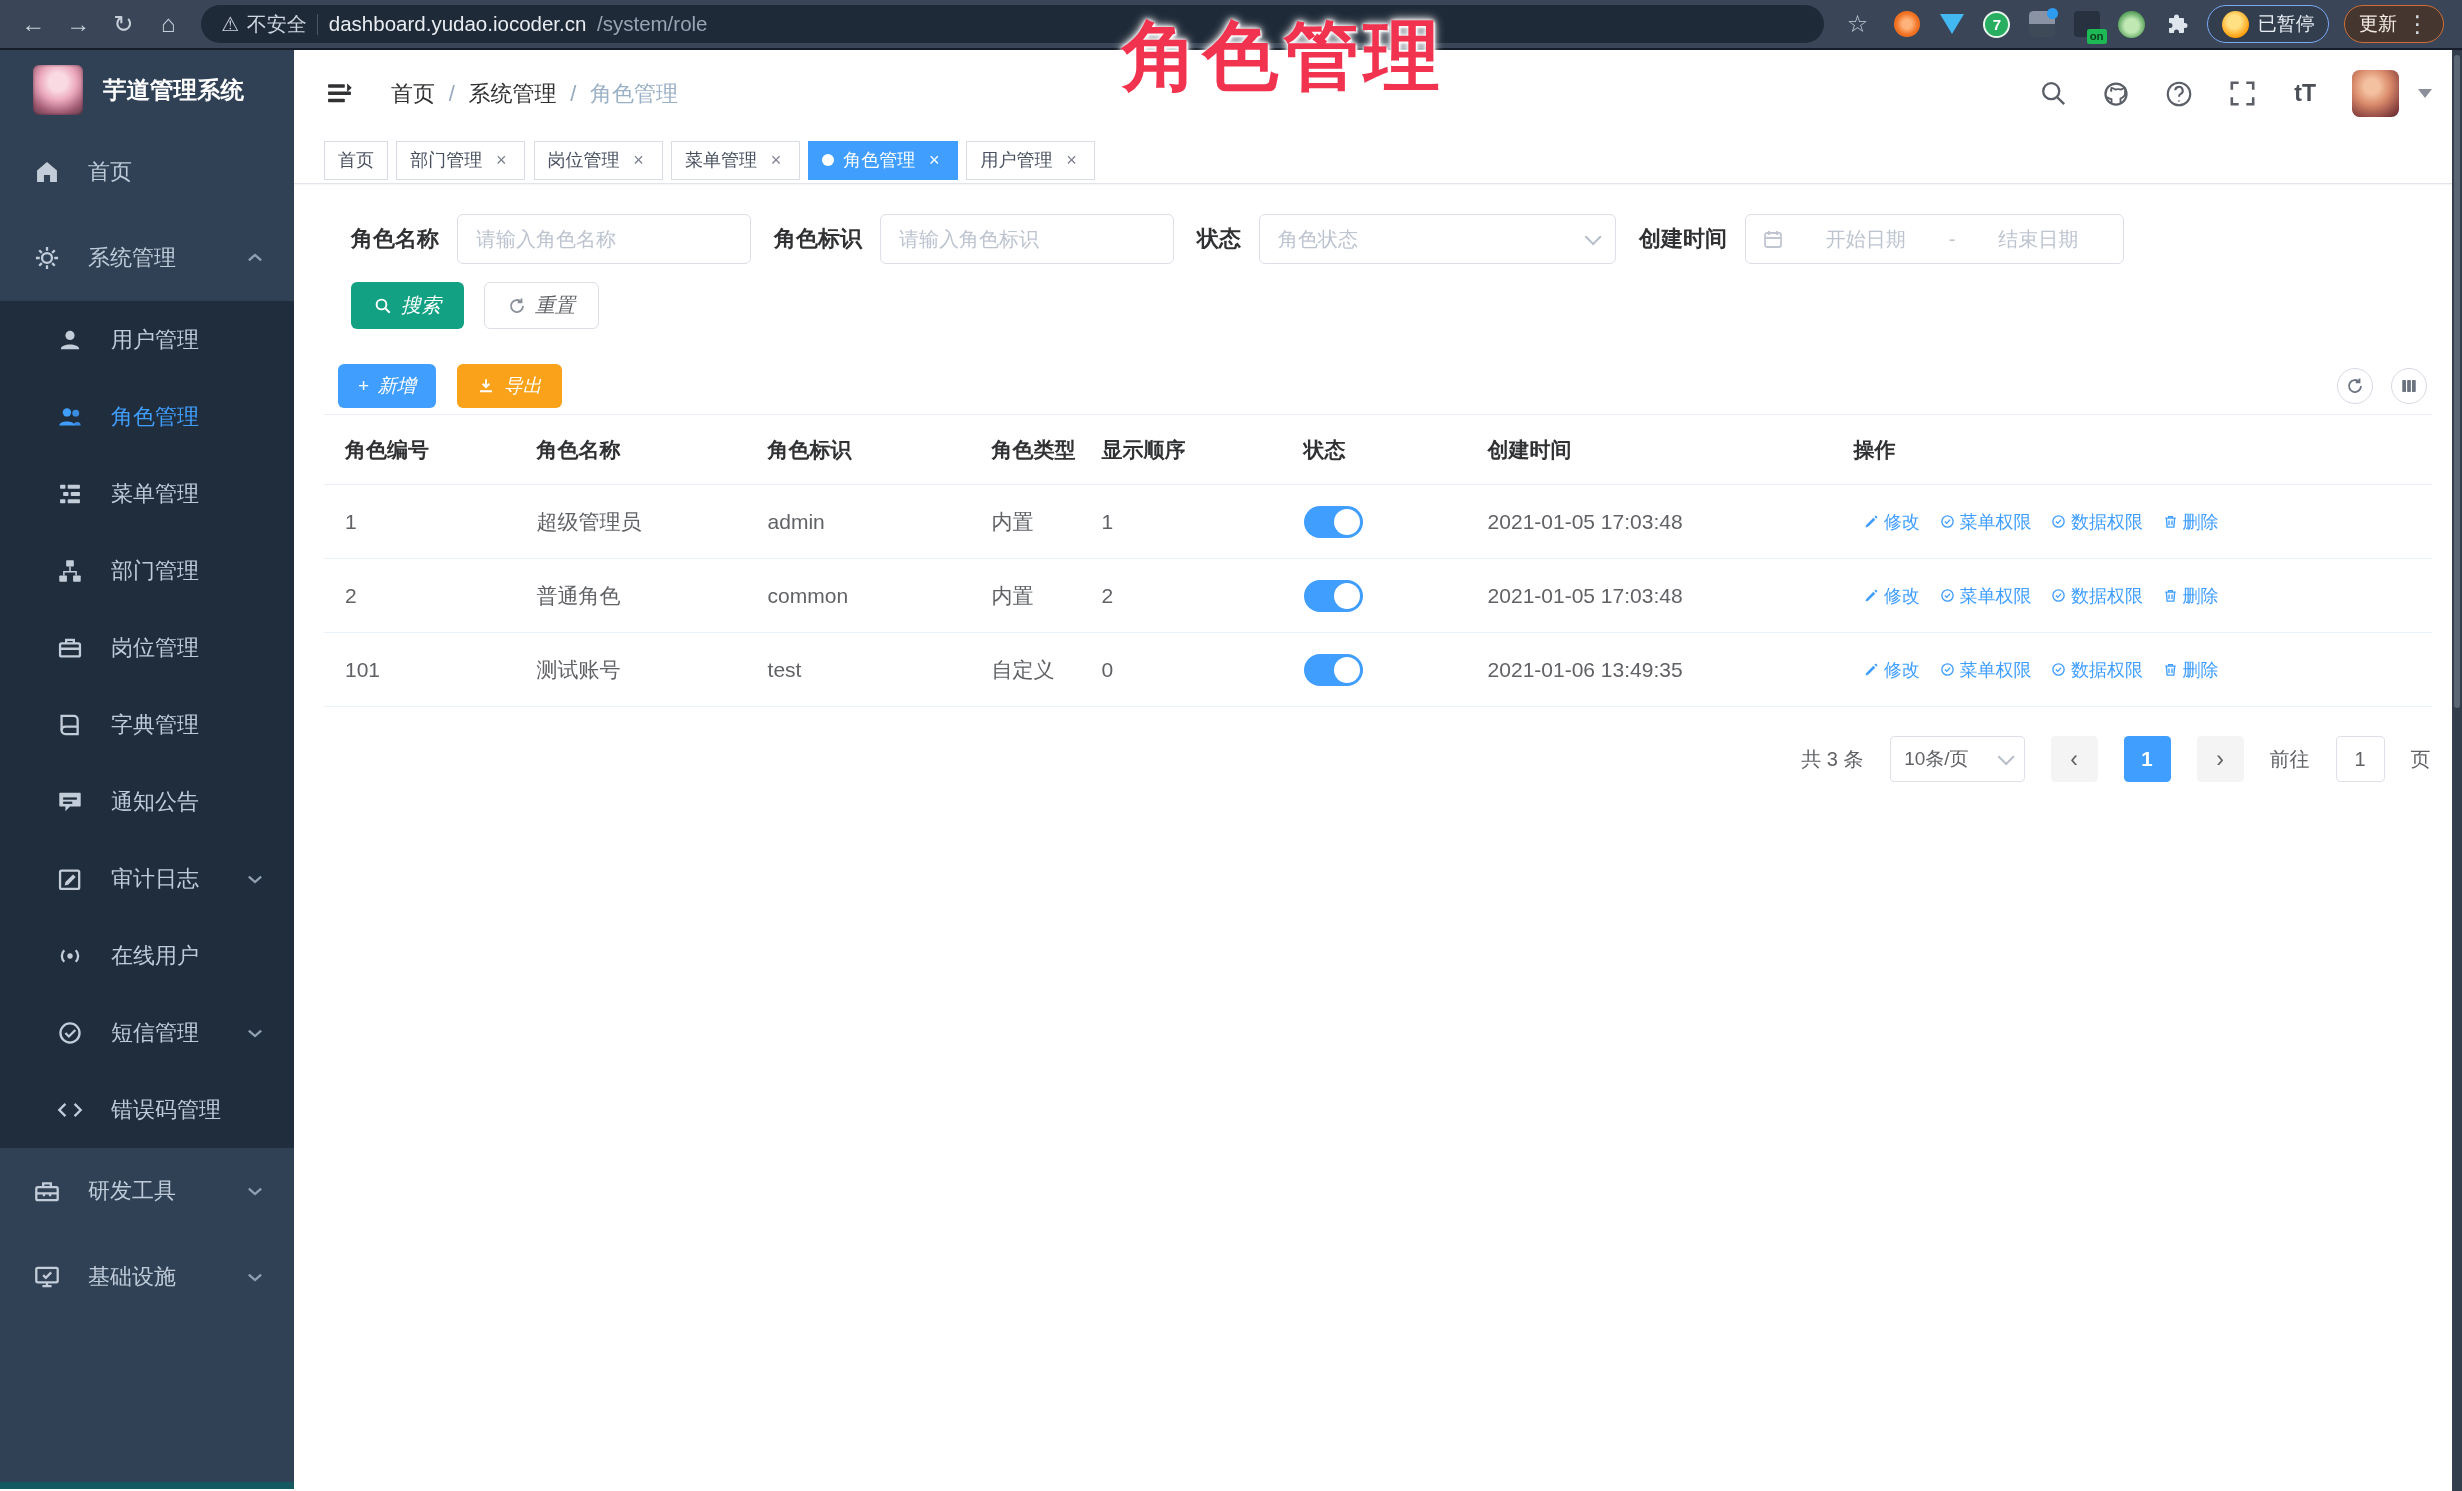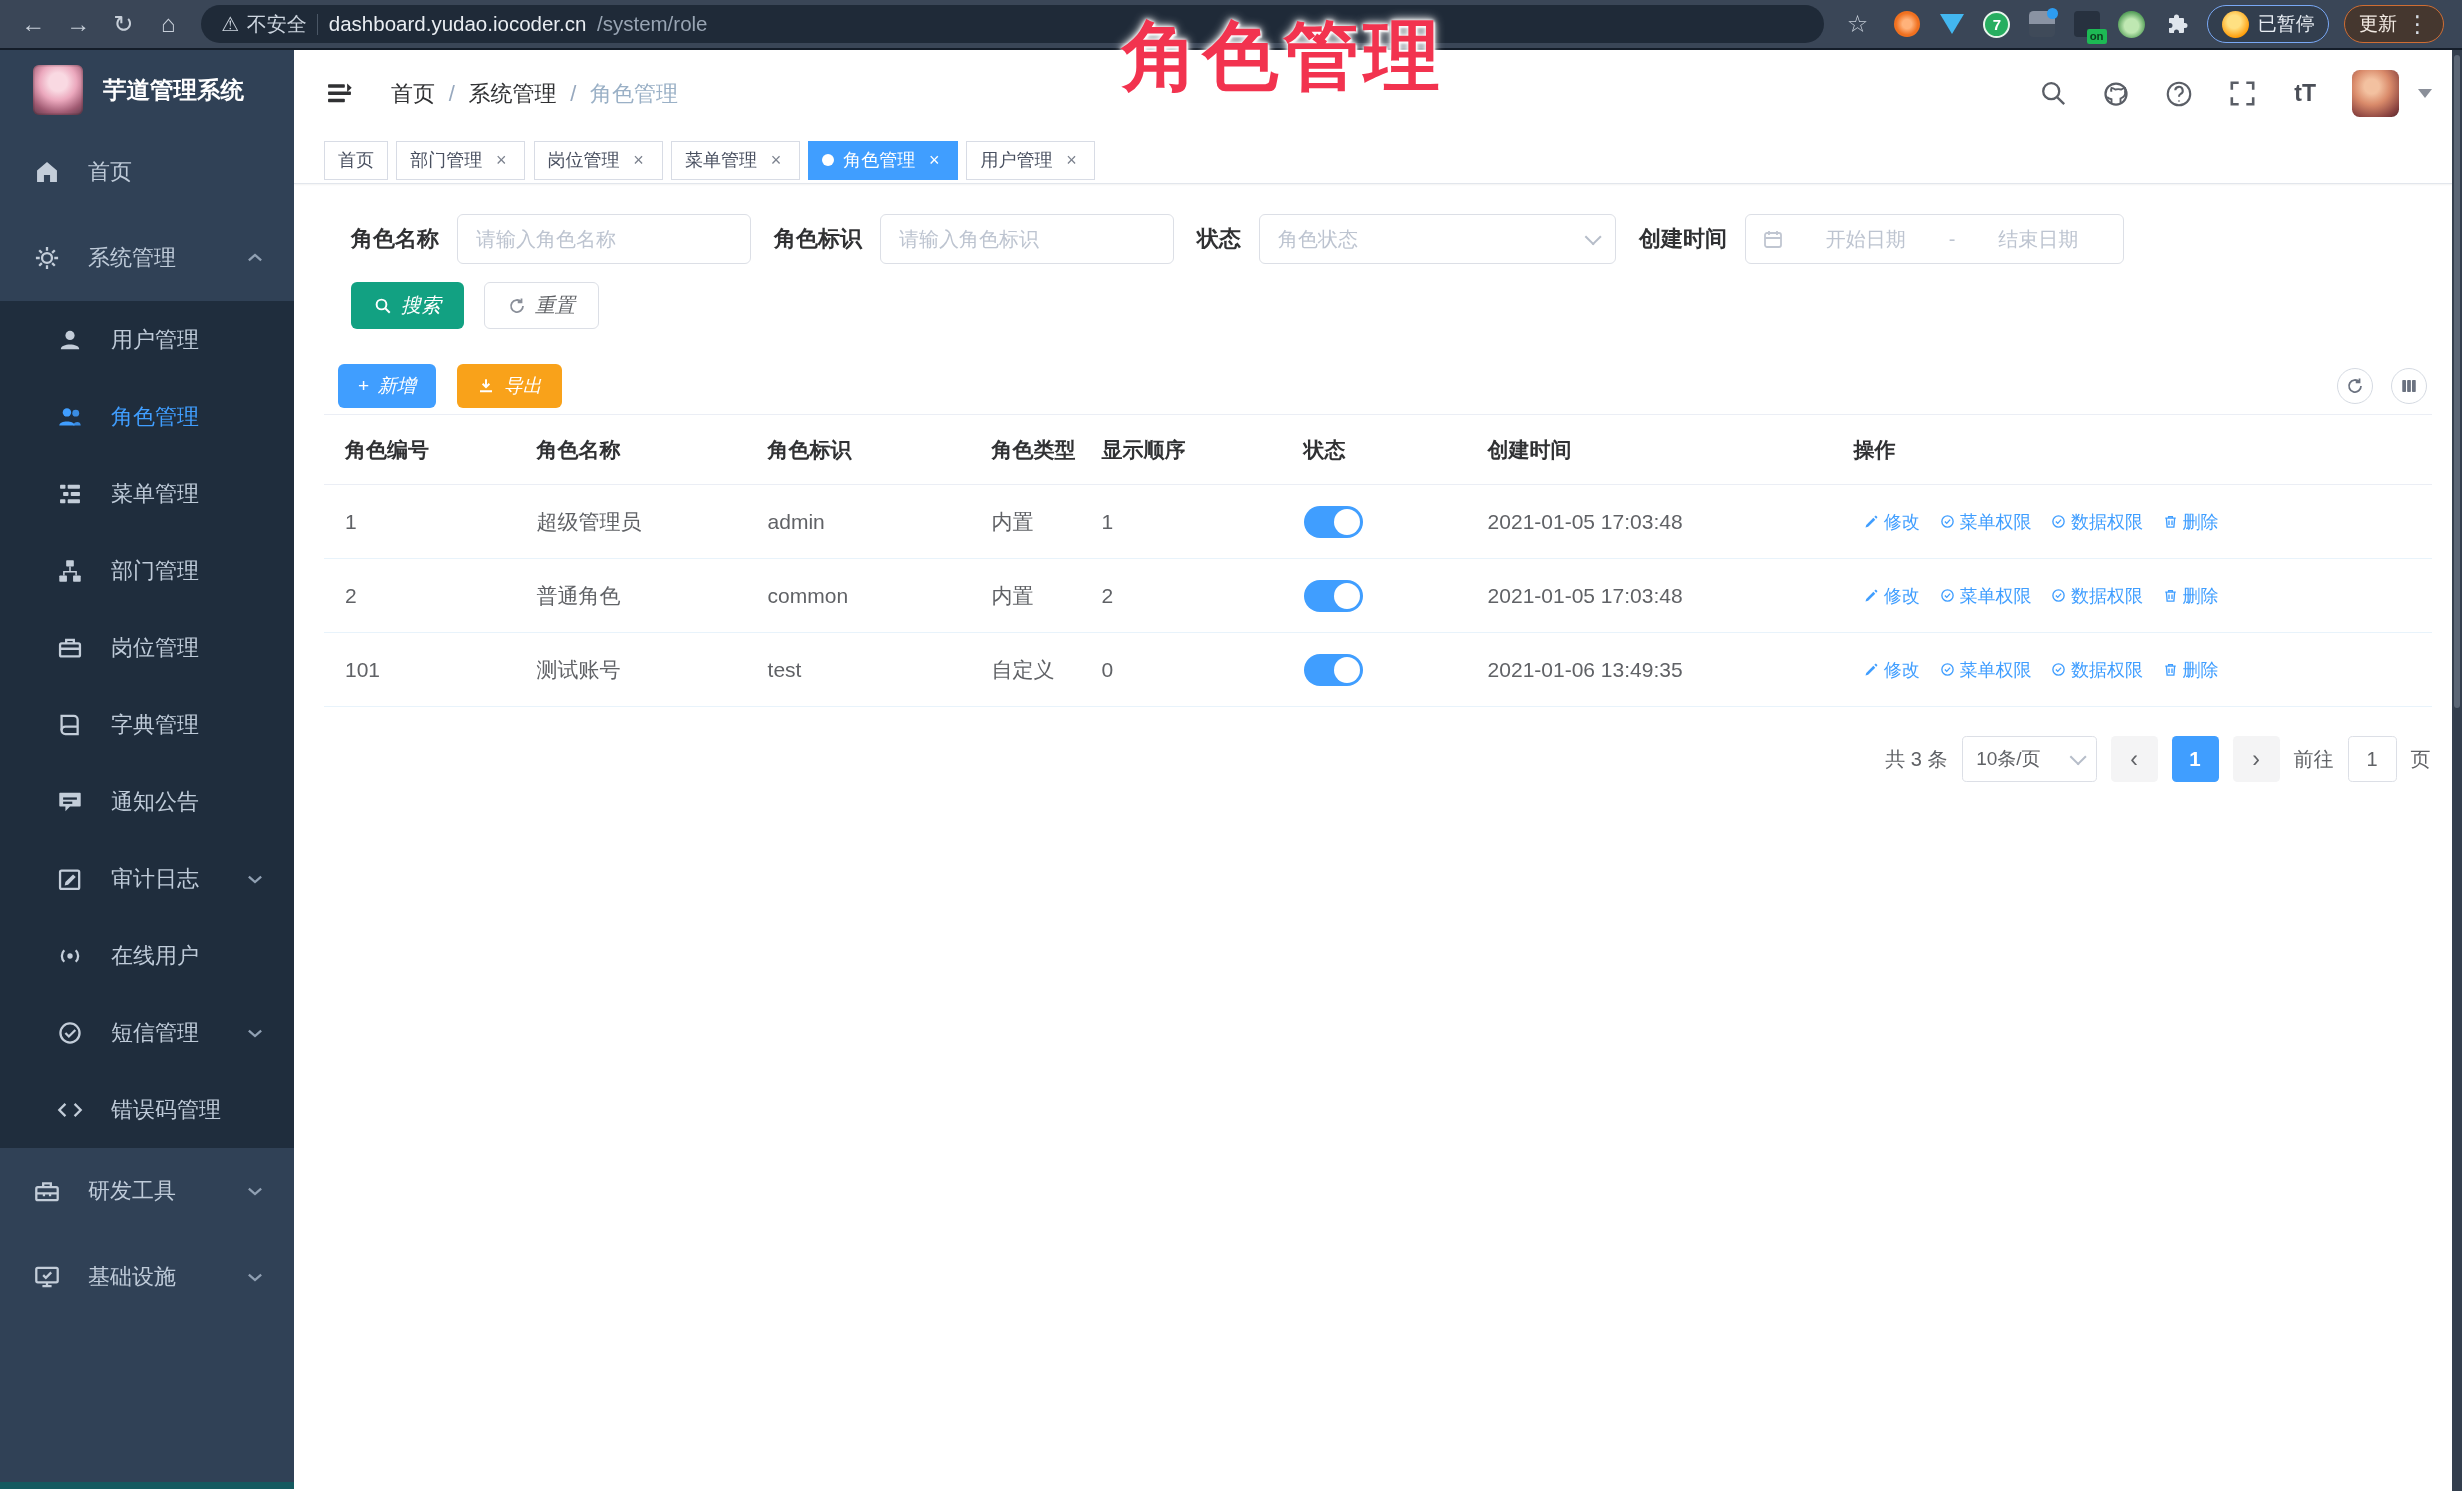--- a/index.html
+++ b/index.html
@@ -111,21 +111,21 @@
   table.grid thead th { height:70px; font-size:21px; font-weight:bold; color:#303133; text-align:left; border-top:0.8px solid #ebeef5; border-bottom:0.8px solid #ebeef5; padding:0 7.6px; }
   table.grid tbody td { height:74px; font-size:21px; color:#606266; border-bottom:0.8px solid #e8f3fb; padding:0 7.6px; }
   table.grid th:first-child, table.grid td:first-child { padding-left:21px; }
   .col-op-h { text-align:center; }
   .toggle { width:59px; height:32px; border-radius:16px; background:#409eff; position:relative; cursor:pointer; }
   .toggle::after { content:""; position:absolute; right:3px; top:3px; width:26px; height:26px; border-radius:50%; background:#fff; }
   .ops { display:flex; align-items:center; gap:20px; justify-content:flex-start; padding-left:10.6px;text-align:right; }
   .op-link { color:#409eff; font-size:18px; display:flex; align-items:center; gap:4.6px; cursor:pointer; white-space:nowrap; }
 
   
-  .pager { display:flex; align-items:center; justify-content:flex-end; gap:14px; margin-top:29px; color:#606266; font-size:20px; padding-right:1.5px; }
+  .pager { display:flex; align-items:center; justify-content:flex-end; gap:26px; margin-top:29px; color:#606266; font-size:20px; padding-right:1.5px; }
   .page-size { width:135px; height:46px; border:1.5px solid #dcdfe6; border-radius:4.6px; display:flex; align-items:center; justify-content:space-between; padding:0 13.7px; color:#606266; font-size:19px; cursor:pointer; }
   .pg-btn { min-width:47px; height:46px; border-radius:4.6px; background:#f4f4f5; color:#606266; display:flex; align-items:center; justify-content:center; font-size:23px; cursor:pointer; }
   .pg-cur { min-width:47px; height:46px; border-radius:4.6px; background:#409eff; color:#fff; display:flex; align-items:center; justify-content:center; font-size:20.5px; font-weight:bold; cursor:pointer; }
   .goto-input { width:49px; height:46px; border:1.5px solid #dcdfe6; border-radius:4.6px; text-align:center; font-size:20px; color:#606266; font-family:inherit; }
 
   
   .scrollbar { position:absolute; right:0; top:50px; bottom:0; width:10px; background:#333e4d; z-index:40; }
   .scroll-thumb { position:absolute; top:4.6px; left:1.5px; width:6.8px; height:653px; border-radius:3.8px; background:#5b6675; }
 
   svg { display:block; }

